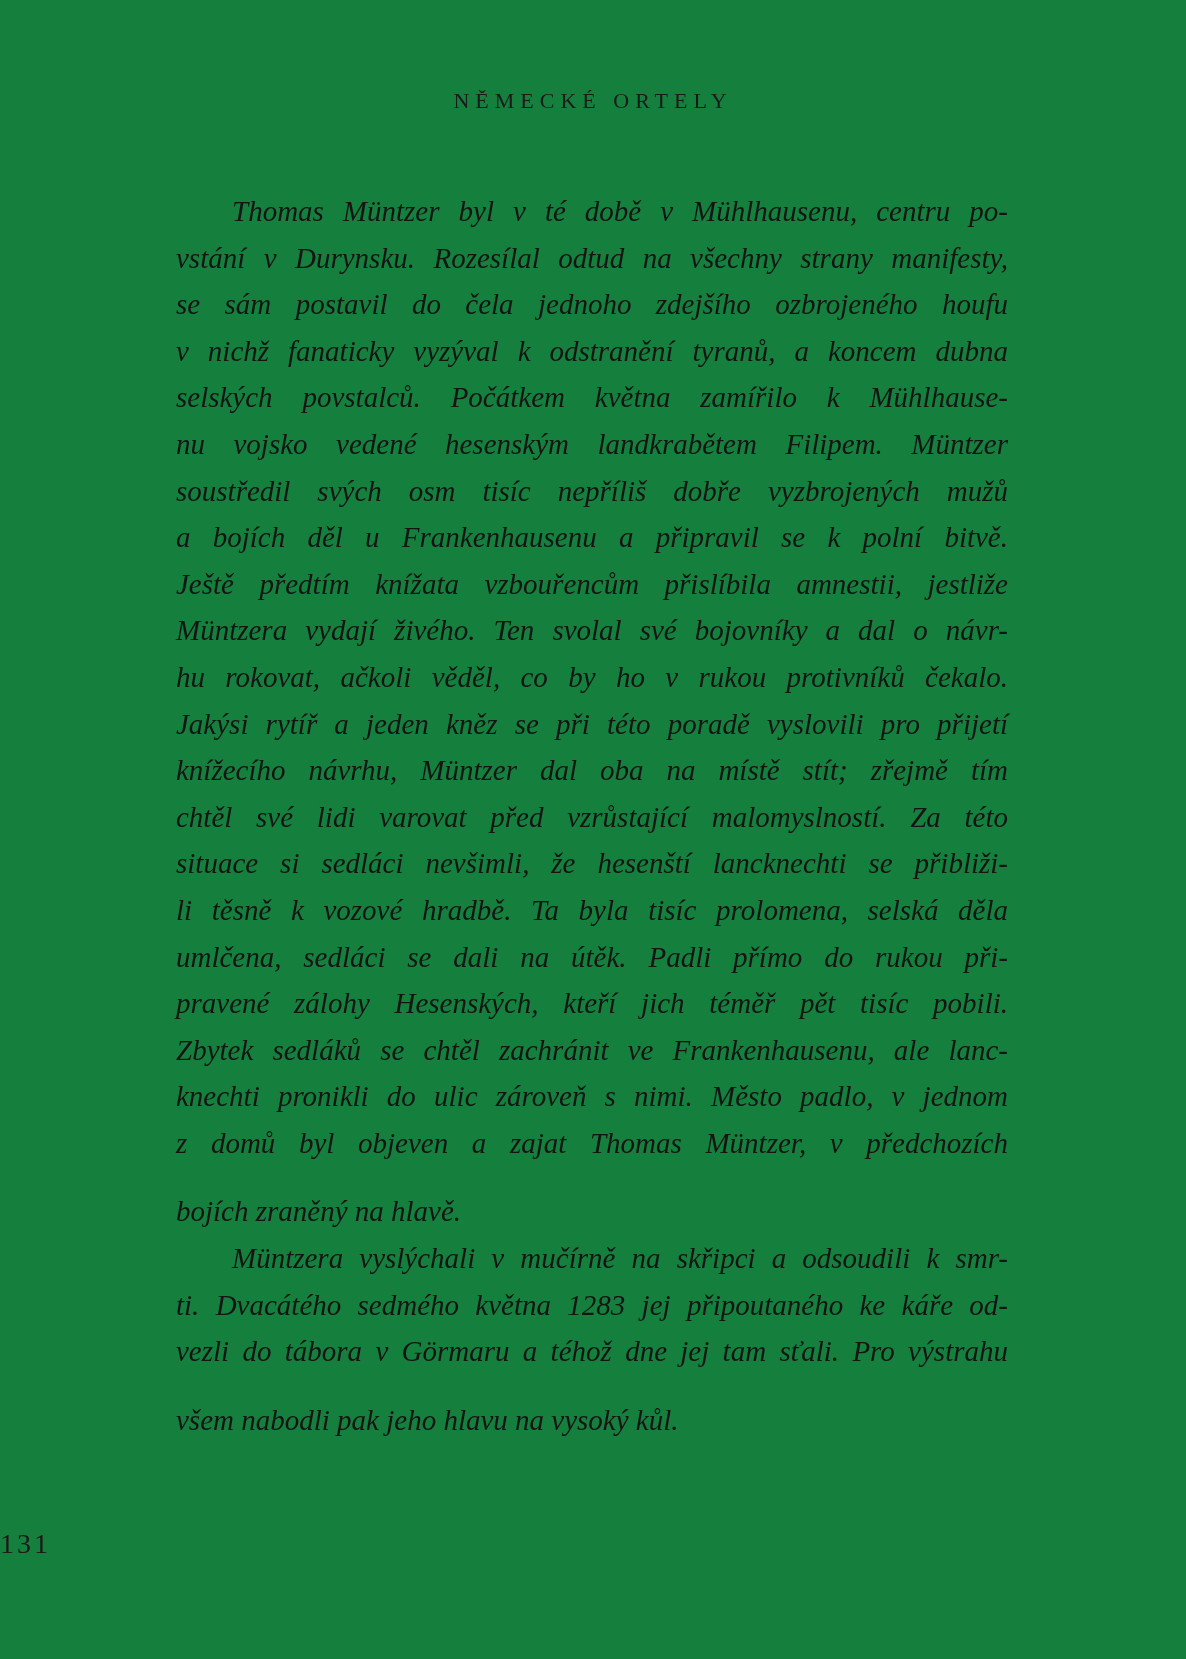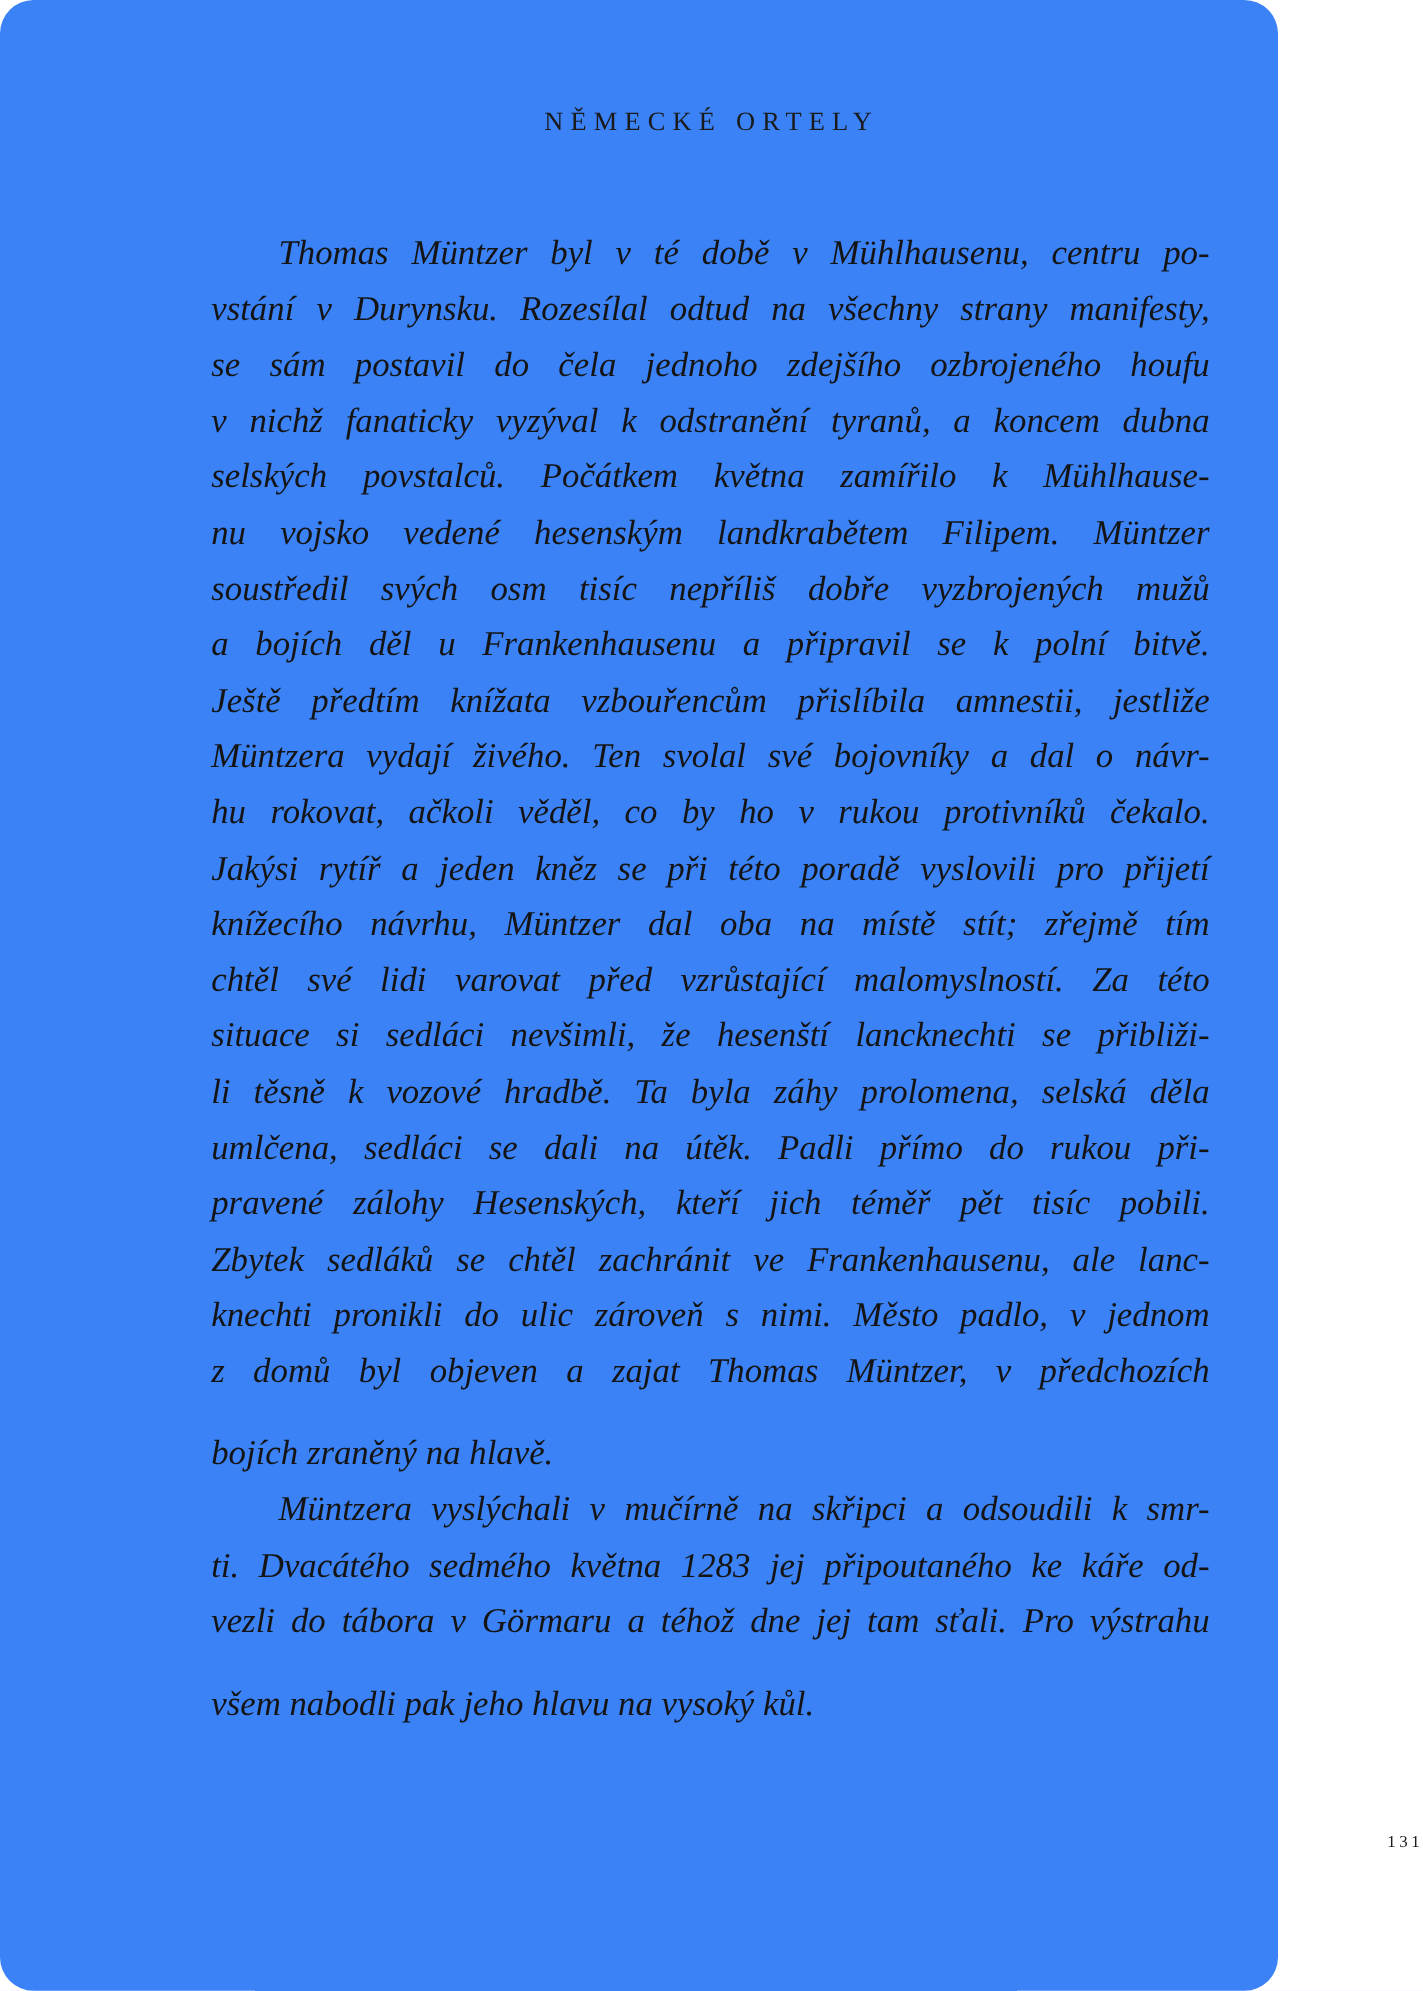--- a/index.html
+++ b/index.html
@@ -1,23 +1,23 @@
 <!DOCTYPE html>
 <html><head>
 <meta charset="utf-8">
 <style>
   html, body { margin: 0; padding: 0; background: #ffffff; }
   body { width: 1186px; height: 1659px; position: relative; overflow: hidden; }
-  .page { position: absolute; left: 0; top: 0; width: 1065px; height: 1659px; background: #3b82f6; color: #111111; font-family: "Liberation Serif", "DejaVu Serif", serif; border-radius: 28px; }
+  .page { position: absolute; left: 0; top: 0; width: 1186px; height: 1659px; background: #15803d; color: #111111; font-family: "Liberation Serif", "DejaVu Serif", serif; }
   .running-head { position: absolute; top: 88px; left: 0; width: 1186px; text-align: center; font-size: 22px; letter-spacing: 6px; color: #1a1a1a; }
   .body-text { position: absolute; left: 176px; top: 188px; width: 832px; }
   .line { display: block; height: 46.6px; line-height: 46.6px; font-size: 29px; white-space: nowrap; text-align: justify; text-align-last: justify; color: #141414; font-style: italic; }
   .line.indent { padding-left: 56px; }
   .line.last { text-align-last: left; margin-top: 22px; }
-  .folio { position: absolute; top: 1528px; left: 0; width: 1186px; text-align: right; font-size: 14px; letter-spacing: 3px; color: #1a1a1a; }
+  .folio { position: absolute; top: 1528px; left: 0; width: 1186px; text-align: left; font-size: 28px; letter-spacing: 3px; color: #1a1a1a; }
 </style>
 </head>
 <body>
 
 <div class="page">
   <div class="running-head">NĚMECKÉ ORTELY</div>
 
   <div class="body-text">
     <div>
       <span class="line indent">Thomas Müntzer byl v té době v Mühlhausenu, centru po-</span>
@@ -28,21 +28,21 @@
       <span class="line">nu vojsko vedené hesenským landkrabětem Filipem. Müntzer</span>
       <span class="line">soustředil svých osm tisíc nepříliš dobře vyzbrojených mužů</span>
       <span class="line">a bojích děl u Frankenhausenu a připravil se k polní bitvě.</span>
       <span class="line">Ještě předtím knížata vzbouřencům přislíbila amnestii, jestliže</span>
       <span class="line">Müntzera vydají živého. Ten svolal své bojovníky a dal o návr-</span>
       <span class="line">hu rokovat, ačkoli věděl, co by ho v rukou protivníků čekalo.</span>
       <span class="line">Jakýsi rytíř a jeden kněz se při této poradě vyslovili pro přijetí</span>
       <span class="line">knížecího návrhu, Müntzer dal oba na místě stít; zřejmě tím</span>
       <span class="line">chtěl své lidi varovat před vzrůstající malomyslností. Za této</span>
       <span class="line">situace si sedláci nevšimli, že hesenští lancknechti se přibliži-</span>
-      <span class="line">li těsně k vozové hradbě. Ta byla záhy prolomena, selská děla</span>
+      <span class="line">li těsně k vozové hradbě. Ta byla tisíc prolomena, selská děla</span>
       <span class="line">umlčena, sedláci se dali na útěk. Padli přímo do rukou při-</span>
       <span class="line">pravené zálohy Hesenských, kteří jich téměř pět tisíc pobili.</span>
       <span class="line">Zbytek sedláků se chtěl zachránit ve Frankenhausenu, ale lanc-</span>
       <span class="line">knechti pronikli do ulic zároveň s nimi. Město padlo, v jednom</span>
       <span class="line">z domů byl objeven a zajat Thomas Müntzer, v předchozích</span>
       <span class="line last">bojích zraněný na hlavě.</span>
     </div>
     <div>
       <span class="line indent">Müntzera vyslýchali v mučírně na skřipci a odsoudili k smr-</span>
       <span class="line">ti. Dvacátého sedmého května 1283 jej připoutaného ke káře od-</span>

